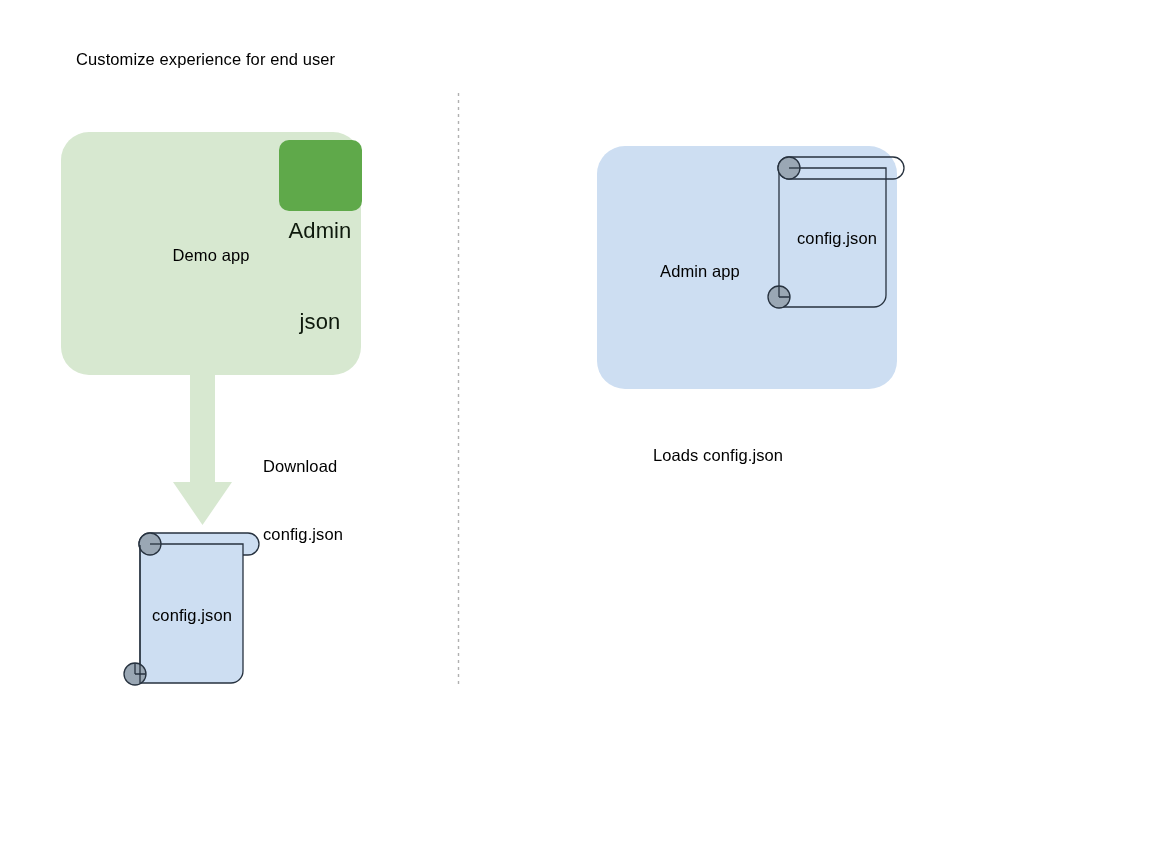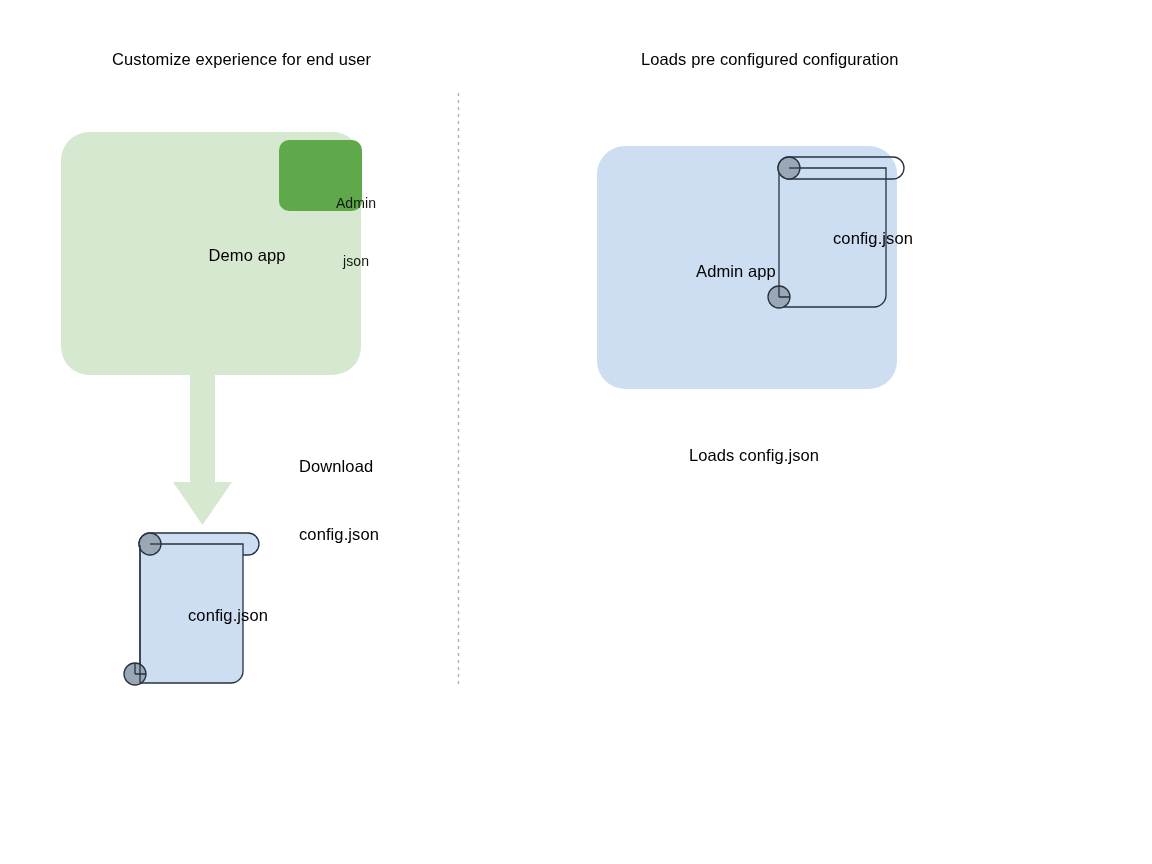--- a/index.html
+++ b/index.html
@@ -28,42 +28,41 @@
     width: 1152px;
     height: 864px;
   }
   .label {
     position: absolute;
     font-size: 16.5px;
     line-height: 1.35;
     color: #000000;
     white-space: pre;
     letter-spacing: 0.1px;
-    margin-left: 36px;
   }
   .label.center {
     text-align: center;
     transform: translateX(-50%);
   }
   .title-left {
     left: 76px;
     top: 48px;
   }
   .title-right {
     left: 605px;
     top: 48px;
   }
   .admin-app-label {
     left: 211px;
     top: 244px;
   }
   .admin-panel-label {
     left: 320px;
     top: 155px;
-    font-size: 14px;
+    font-size: 22px;
     text-align: center;
     line-height: 1.38;
     color: #0f1a0d;
   }
   .arrow-label {
     left: 263px;
     top: 409px;
     line-height: 1.38;
   }
   .config-left-label {
@@ -121,21 +120,20 @@
       <circle cx="779" cy="297" r="11" fill="#9aa7b4" stroke="#27323f" stroke-width="1.3"></circle>
       <path d="M779 297 L790 297 M779 297 L779 286" stroke="#27323f" stroke-width="1.3" fill="none"></path>
     </g>
 
     <line x1="458.5" y1="93" x2="458.5" y2="686" stroke="#b0b0b0" stroke-width="1.4" stroke-dasharray="3 4"></line>
 
   </svg>
 
   <div class="label title-left">Customize experience for end user</div>
 
-  <div class="label title-right">Loads pre configured configuration</div>
 
   <div class="label center admin-app-label">Demo app</div>
 
   <div class="label admin-panel-label" style="transform: translateX(-50%);">
     <div>Admin</div>
     <div>json</div>
   </div>
 
   <div class="label arrow-label">
     <div>Download</div>

